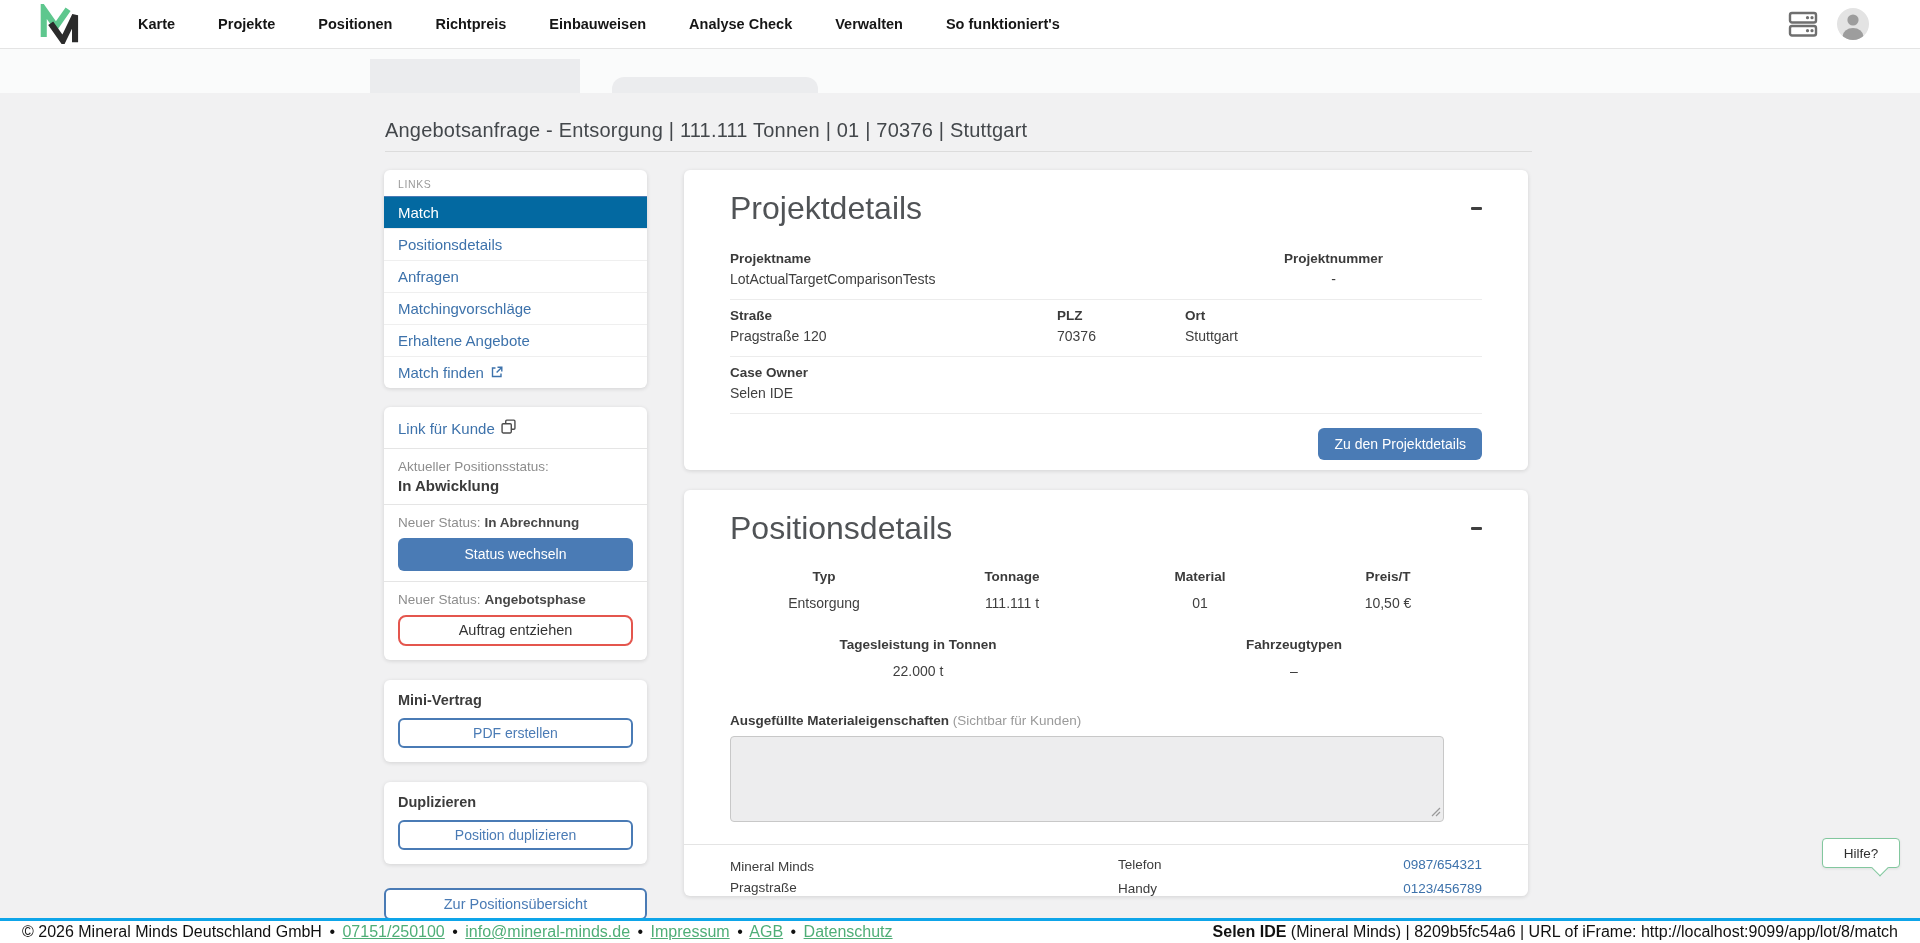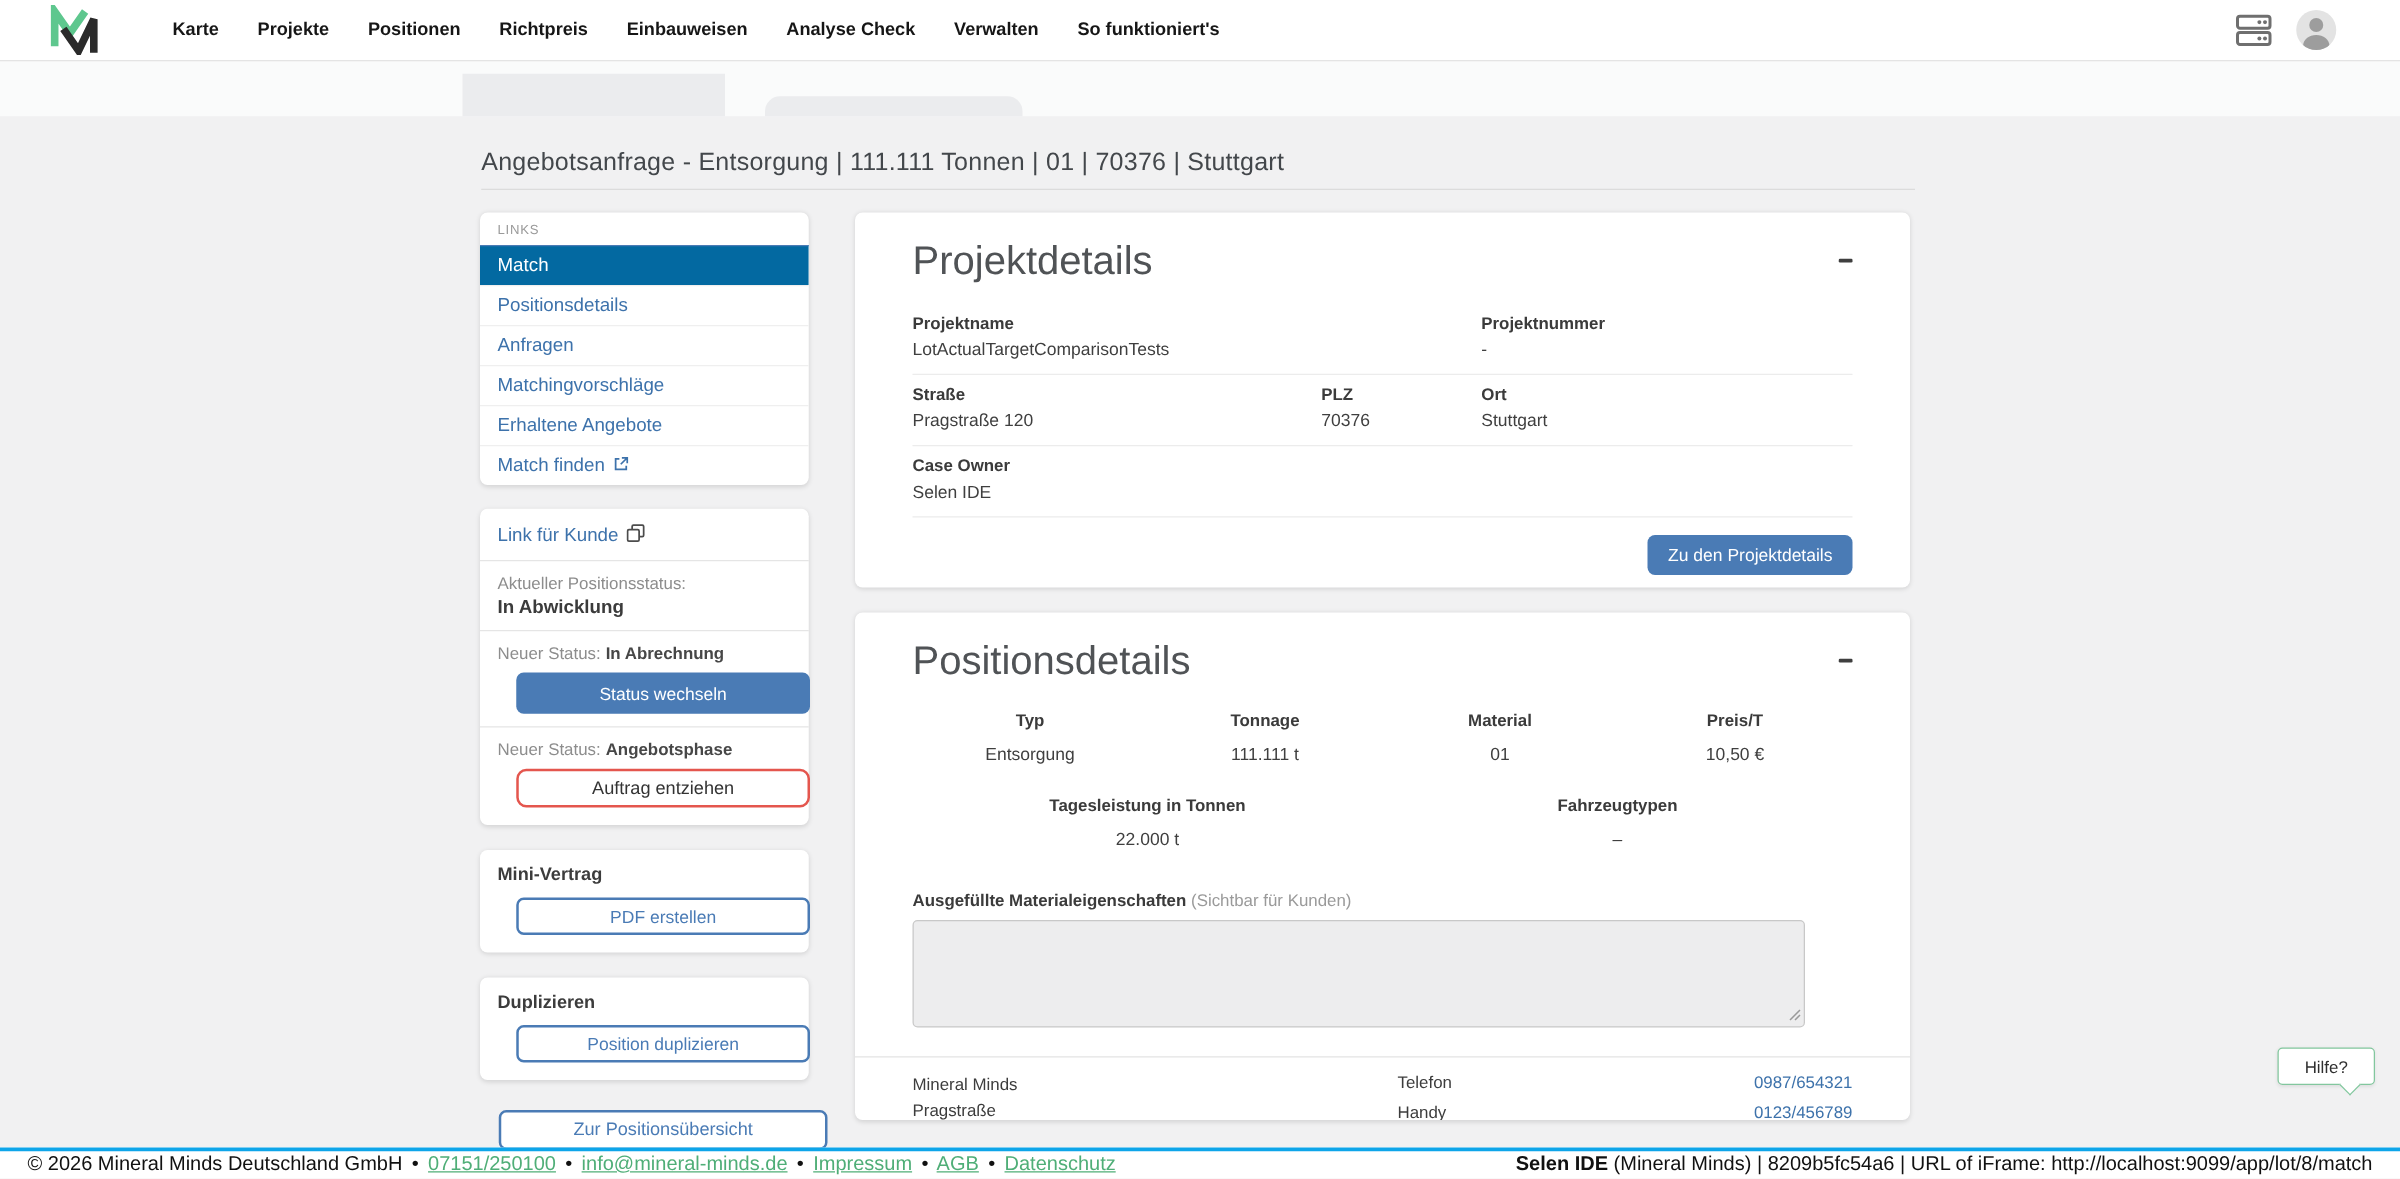--- a/index.html
+++ b/index.html
@@ -3,21 +3,21 @@
 <meta charset="utf-8">
 <style>
   * { margin:0; padding:0; box-sizing:border-box; }
   html,body { width:1920px; height:943px; overflow:hidden; }
   body { font-family:"Liberation Sans","DejaVu Sans",sans-serif; background:#f1f1f2; color:#3c3c3c; position:relative; }
 
   
   .topbar { position:absolute; top:0; left:0; width:1920px; height:49px; background:#fff;
             border-bottom:1px solid #e4e4e4; display:flex; align-items:center; padding:0 50px 0 38px; z-index:30; }
   .logo { width:48px; height:40px; margin-right:52px; cursor:pointer; }
-  .topnav { display:flex; gap:31px; align-items:flex-end; }
+  .topnav { display:flex; gap:43px; align-items:flex-end; }
   .topnav a { font-size:14.5px; font-weight:700; color:#161616; text-decoration:none; cursor:pointer; white-space:nowrap; }
   .top-icons { margin-left:auto; display:flex; align-items:center; gap:16px; }
   .icon-btn { background:none; border:none; cursor:pointer; width:34px; height:34px; padding:0; }
 
   
   .band { position:absolute; top:49px; left:0; width:1920px; height:44px; background:#fafbfb; }
   .ph1 { position:absolute; left:370px; top:10px; width:210px; height:34px; background:#ebecee; }
   .ph2 { position:absolute; left:612px; top:28px; width:206px; height:16px; background:#ebecee; border-radius:12px 12px 0 0; }
 
   
@@ -35,39 +35,39 @@
                color:#3d72ab; text-decoration:none; border-top:1px solid #efefef; cursor:pointer; }
   .side-link.active { background:#0369a1; color:#fff; border-top-color:#4a7bb5; }
 
   .status-card { margin-top:19px; padding:12px 14px 14px; }
   .hr { border:none; border-top:1px solid #e5e5e5; margin:10px -14px; }
   .cust-link { display:inline-flex; align-items:center; gap:6px; font-size:15px; color:#3d72ab; text-decoration:none; cursor:pointer; }
   .muted { font-size:13.5px; color:#8d8d8d; margin-right:4px; }
   .status-strong { font-size:15px; font-weight:700; color:#3b3b3b; margin-top:3px; }
   .new-line { font-size:13.5px; color:#7c7c7c; margin-bottom:8px; }
   .new-line b { color:#474747; }
-  .btn { display:block; width:100%; border-radius:6px; font-size:14px; cursor:pointer; font-family:inherit;margin-left:15px; }
+  .btn { display:block; width:100%; border-radius:6px; font-size:14px; cursor:pointer; font-family:inherit; }
   .btn-primary { background:#4a7bb5; color:#fff; border:none; height:33px; }
   .btn-danger { background:#fff; color:#333; border:2px solid #e4564e; border-radius:8px; height:31px; font-size:14.5px; }
   .btn-outline { background:#fff; color:#4a7bb5; border:2px solid #4a7bb5; height:30px; font-weight:500; }
 
   .small-card { margin-top:20px; padding:12px 14px 14px; }
   .small-card-title { font-size:14.5px; font-weight:700; color:#3c3c3c; margin-bottom:10px; }
   .overview-btn { margin-top:24px; height:32px; border-radius:6px; font-size:14.5px; }
 
   
   .main-col { position:absolute; left:684px; top:170px; width:844px; }
   .detail-card { padding:20px 46px 16px; }
   .card-head { display:flex; justify-content:space-between; align-items:center; }
   .card-title { font-size:32px; font-weight:400; color:#505356; }
   .collapse { width:11px; height:3px; background:#3f3f3f; border-radius:1px; cursor:pointer; }
 
   .pd-rows { margin-top:16px; }
   .pd-row { display:grid; grid-template-columns:327px 128px 1fr; padding:8px 0 12px; border-bottom:1px solid #ececec; }
-  .col3 { grid-column:3; }
+  .col3 { grid-column:3;text-align:center; }
   .f-label { font-size:13.5px; font-weight:700; color:#3b3b3b; margin-bottom:5px; }
   .f-value { font-size:14px; color:#3f3f3f; }
   .btn-row { display:flex; justify-content:flex-end; margin-top:14px; }
   .btn-sm { display:inline-block; width:auto; padding:0 16px; height:32px; border-radius:6px; }
 
   .pos-card { margin-top:20px; height:406px; overflow:hidden; }
   .grid4 { display:grid; grid-template-columns:repeat(4,1fr); text-align:center; }
   .grid2 { display:grid; grid-template-columns:repeat(2,1fr); text-align:center; }
   .mt22 { margin-top:22px; } .mt6 { margin-top:6px; } .mt26 { margin-top:26px; }
   .mat-label { margin-top:34px; font-size:13.5px; font-weight:700; color:#3b3b3b; }

